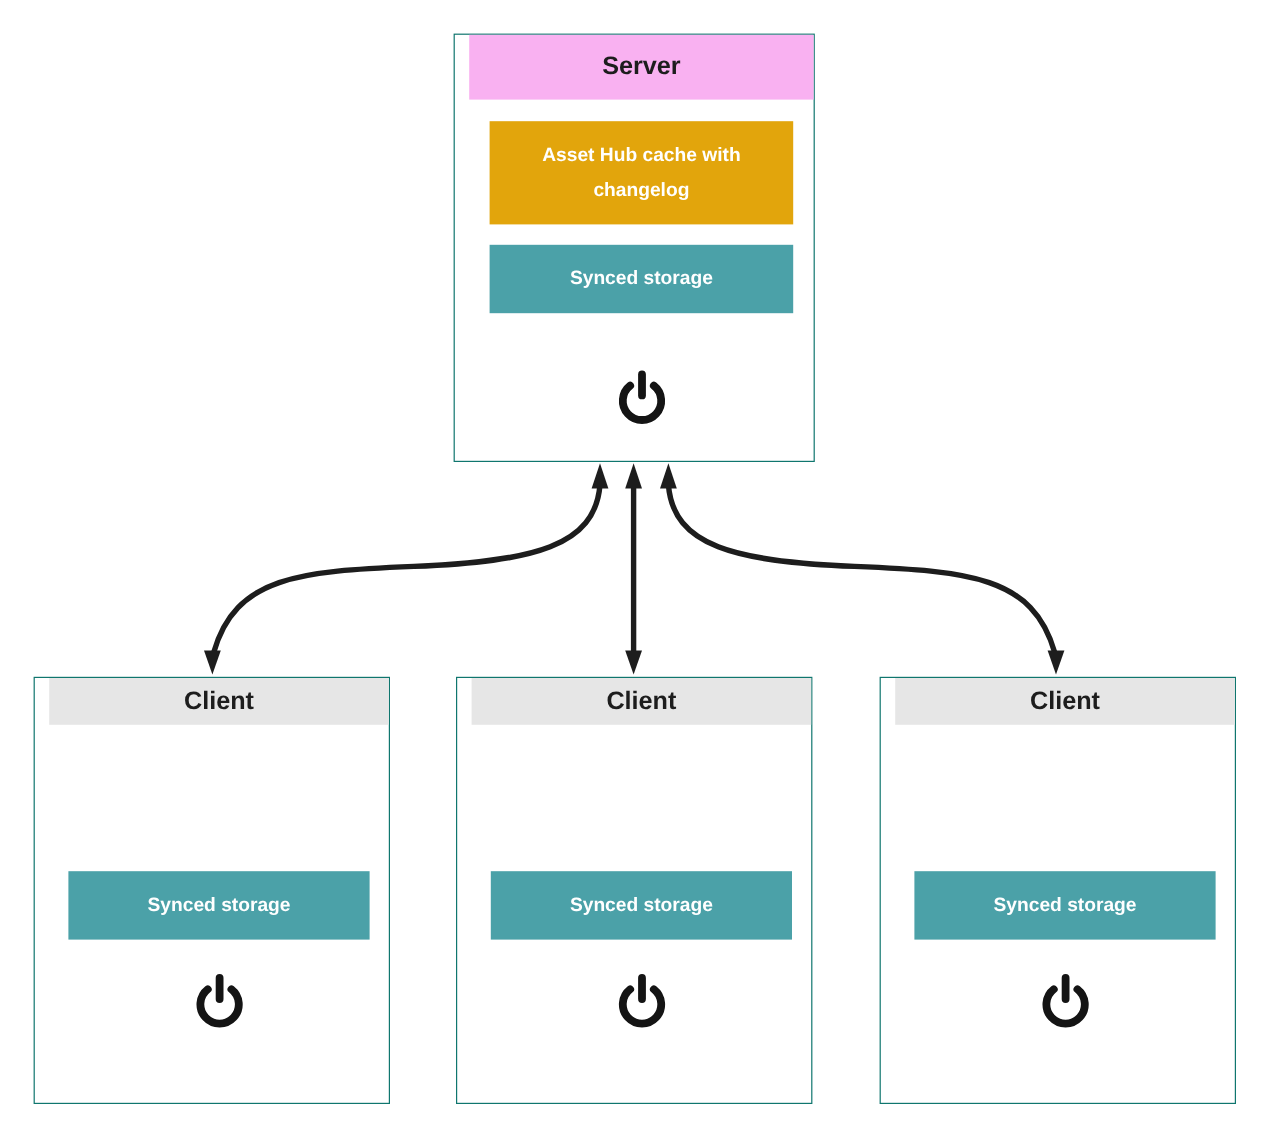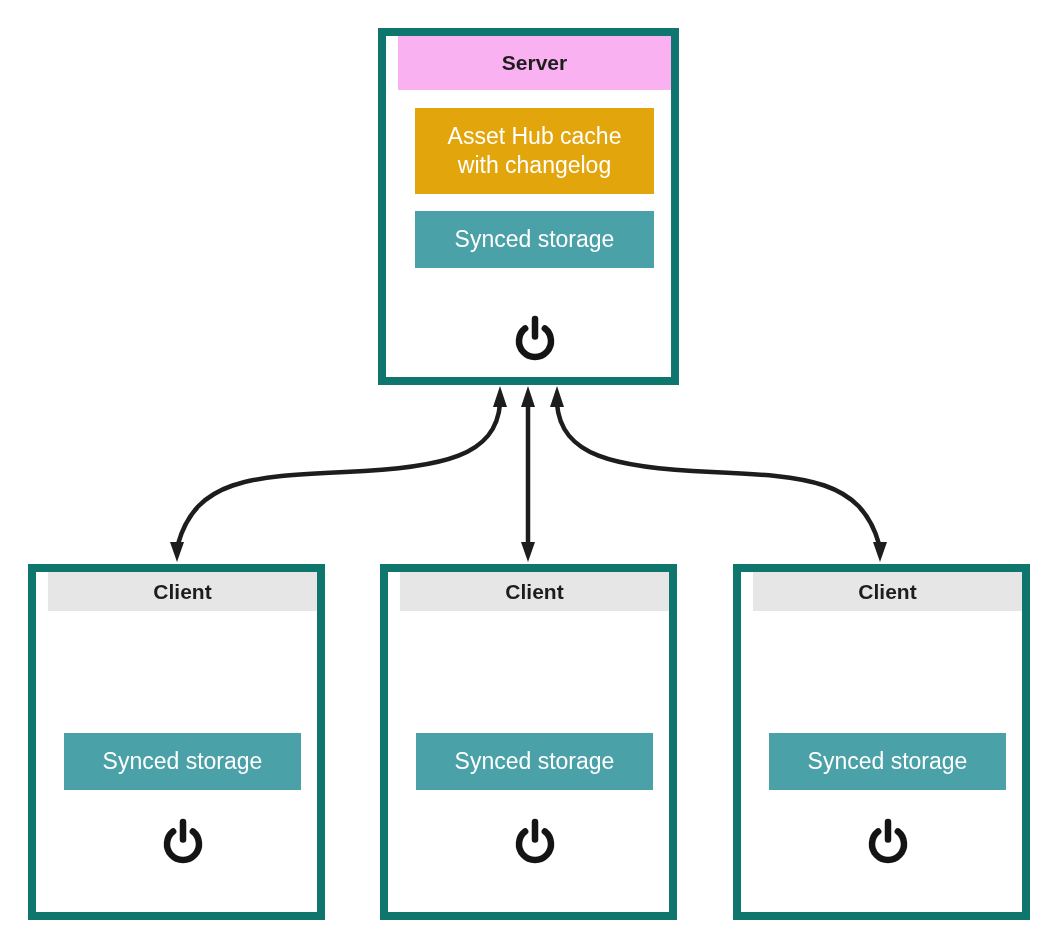--- a/index.html
+++ b/index.html
@@ -12,21 +12,21 @@
     overflow: hidden;
   }
   .stage {
     position: relative;
     width: 1056px;
     height: 946px;
   }
   .node {
     position: absolute;
     box-sizing: border-box;
-    border: 8px solid #0f766e;
+    border: 1px solid #0f766e;
     background: #ffffff;
     z-index: 2;
     padding-left: 12px;
   }
   .node-server {
     left: 378px;
     top: 28px;
     width: 301px;
     height: 357px;
   }
@@ -55,22 +55,22 @@
     display: flex;
     flex-direction: column;
     gap: 17px;
   }
   .component {
     display: flex;
     align-items: flex-end;
     justify-content: center;
     text-align: center;
     color: #ffffff;
-    font-weight: normal;
-    font-size: 23px;
+    font-weight: bold;
+    font-size: 16px;
     line-height: 29px;
     padding: 14px 10px;
     box-sizing: border-box;
   }
   .client-storage {
     margin: 122px 16px 0 16px;
   }
   .icon-row {
     display: flex;
     justify-content: center;

